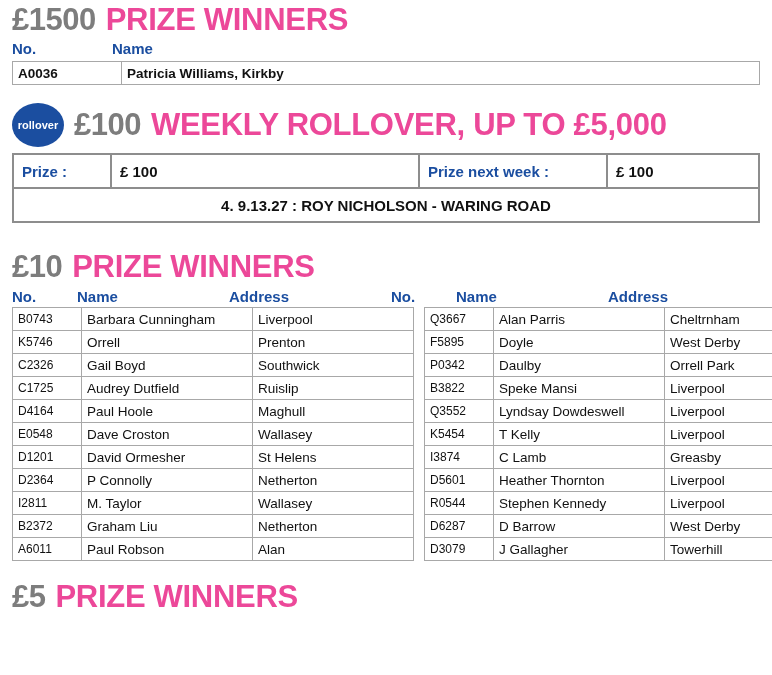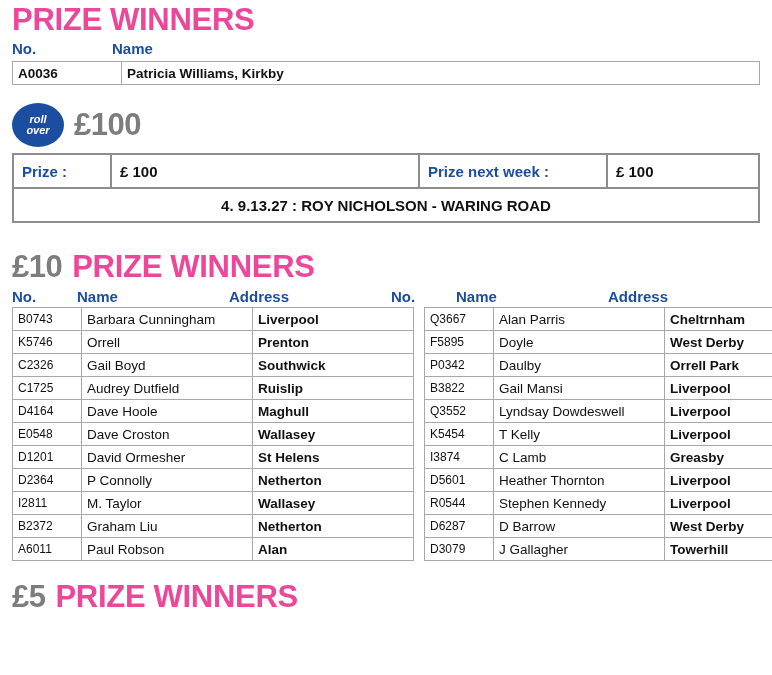--- a/index.html
+++ b/index.html
@@ -87,25 +87,24 @@
   .roll-badge {
     width: 52px;
     height: 44px;
     border-radius: 50%;
     background: #1b4ea0;
     color: #ffffff;
     font-weight: bold;
     font-size: 11px;
     line-height: 11px;
     display: flex;
-    flex-direction: column;
+    flex-direction: row;
     align-items: center;
     justify-content: center;
     flex: none;
-    font-style: italic;
   }
   .roll-badge span { display:block; }
 
   .rollover-table {
     border-collapse: collapse;
     width: 100%;
     table-layout: fixed;
     margin-top: 6px;
   }
   .rollover-table td {
@@ -132,33 +131,34 @@
   .ten-labels {
     display: flex;
     color: #1b4ea0;
     font-weight: bold;
     font-size: 15px;
     margin-top: 3px;
     margin-bottom: 2px;
   }
   .ten-table td.no  { width: 58px; font-size: 12px; }
   .ten-table td.nm  { width: 160px; }
-  .ten-table td.ad  { width: 150px; font-weight: bold; }
+  .ten-table td.ad  { width: 150px; }
   .ten-table td.gap { border: none; width: 10px; padding:0; }
 
   .bottom-heading {
     margin-top: 18px;
   }
 </style>
 </head>
 <body>
 
 <div class="page">
 
   <div class="heading" style="margin-top:2px;">
+    <span class="amount">£1500</span>
     <span class="heading-title">PRIZE WINNERS</span>
   </div>
 
   <div class="col-labels">
     <span style="width:100px;">No.</span>
     <span>Name</span>
   </div>
 
   <table class="grid big-table" style="margin-top:4px;">
     <tbody>
@@ -168,20 +168,21 @@
     </tr>
   </tbody>
     </table>
 
   <div class="rollover-head">
     <div class="roll-badge">
       <span>roll</span>
       <span>over</span>
     </div>
     <span class="amount">£100</span>
+    <span class="heading-title">WEEKLY ROLLOVER, UP TO £5,000</span>
   </div>
 
   <table class="rollover-table">
     <tbody>
         <tr>
       <td style="width:80px;">Prize :</td>
       <td class="val" style="width:290px;">£ 100</td>
       <td style="width:170px;border-radius:8px;">Prize next week :</td>
       <td class="val">£ 100</td>
     </tr>
@@ -239,26 +240,26 @@
         <td class="no">P0342</td>
         <td class="nm">Daulby</td>
         <td class="ad">Orrell Park</td>
       </tr>
       <tr>
         <td class="no">C1725</td>
         <td class="nm">Audrey Dutfield</td>
         <td class="ad">Ruislip</td>
         <td class="gap"></td>
         <td class="no">B3822</td>
-        <td class="nm">Gail Mansi</td>
+        <td class="nm">Speke Mansi</td>
         <td class="ad">Liverpool</td>
       </tr>
       <tr>
         <td class="no">D4164</td>
-        <td class="nm">Dave Hoole</td>
+        <td class="nm">Paul Hoole</td>
         <td class="ad">Maghull</td>
         <td class="gap"></td>
         <td class="no">Q3552</td>
         <td class="nm">Lyndsay Dowdeswell</td>
         <td class="ad">Liverpool</td>
       </tr>
       <tr>
         <td class="no">E0548</td>
         <td class="nm">Dave Croston</td>
         <td class="ad">Wallasey</td>

